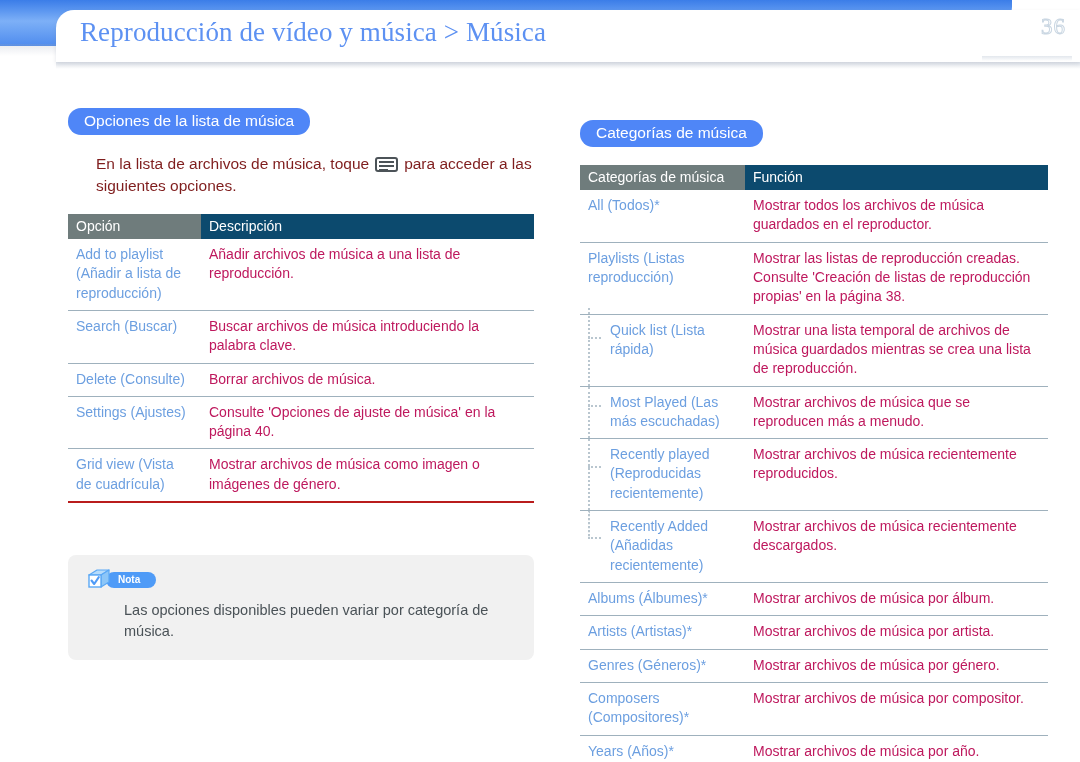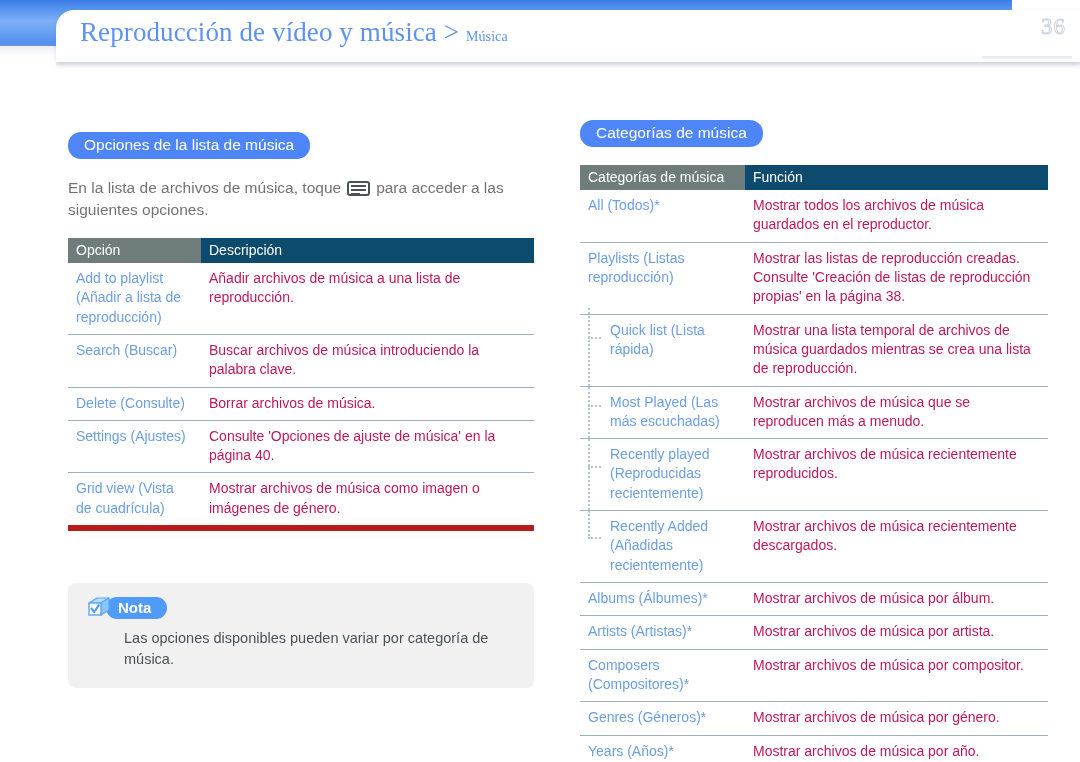--- a/index.html
+++ b/index.html
@@ -38,55 +38,56 @@
   .hdr-underline {
     position:absolute; left:56px; top:62px; width:1024px; height:7px;
     background: linear-gradient(to bottom, rgba(150,163,185,.30), rgba(255,255,255,0));
   }
   .hdr-title {
     position:absolute; left:80px; top:17px;
     font-family:"Liberation Serif", serif;
     font-size:27px; color:#5d91f2; white-space:nowrap;
     letter-spacing:.1px;
   }
-  .hdr-title .sub { font-size:14px; }
+  .hdr-title .sub { font-size:27px; }
   .pagenum {
     position:absolute; right:14px; top:10px;
     font-family:"Liberation Serif", serif;
     font-size:23px; line-height:34px;
     color: transparent;
     -webkit-text-stroke: 1px #c9d6e2;
     text-shadow: none;
     letter-spacing:1px;
   }
   .pagenum-rule {
     position:absolute; right:8px; top:56px; width:90px; height:5px;
     background: linear-gradient(to bottom, rgba(160,175,195,.30), rgba(255,255,255,0));
   }
 
   
-  .col-left  { position:absolute; left:68px;  top:132px; width:466px; }
+  .col-left  { position:absolute; left:68px;  top:108px; width:466px; }
   .col-right { position:absolute; left:580px; top:120px; width:468px; }
 
   
   .pill {
     display:inline-block;
     background:#4f86f7;
     color:#ffffff;
     font-size:15.5px;
     padding:4px 16px 5px 16px;
     border-radius:13px;
     white-space:nowrap;
   }
 
   
   .intro {
     margin-top:18px;
-    font-size:15.5px; color:#737373; line-height:1.45;
+    font-size:15.5px; color:#7f1d1d; line-height:1.45;
     width:470px;
+    margin-left:28px;
   }
   .menu-icon {
     display:inline-block; vertical-align:-3px;
     width:23px; height:15px;
     border:2px solid #4c5358; border-radius:3px;
     position:relative; margin:0 6px;
     background:#fff;
   }
   .menu-icon i {
     position:absolute; left:2px; background:#4c5358; display:block;
@@ -108,21 +109,21 @@
   th.c1 { background:#6f7c7c; }
   th.c2 { background:#0c4a6e; }
   table.doc td {
     padding:6px 8px 7px 8px;
     vertical-align:top;
     border-bottom:1px solid #9fb1bd;
     line-height:1.38;
   }
   td.opt  { color:#6c9fe0; }
   td.desc { color:#be185d; }
-  tr.last td { border-bottom:6px solid #b91c1c;margin-top:48px; }
+  tr.last td { border-bottom:2px solid #b91c1c;margin-top:48px; }
 
   
   .tbl-left  { margin-top:16px; }
   .tbl-left col.a { width:133px; }
   
   .tbl-right { margin-top:18px; }
   .tbl-right col.a { width:165px; }
 
   
   td.opt.sub {
@@ -150,21 +151,21 @@
     border-radius:8px;
     padding:14px 18px 18px 18px;
     width:466px;
     position:relative;
   }
   .note-head { display:flex; align-items:center; gap:0px; height:22px; }
   .cube {
     position:relative; width:26px; height:24px; flex:0 0 26px;
   }
   .note-pill {
-    background:#4f9bf7; color:#fff; font-size:15px; font-weight:bold;
+    background:#4f9bf7; color:#fff; font-size:10px; font-weight:bold;
     border-radius:11px; padding:2px 16px 3px 12px; margin-left:-6px;
   }
   .note-body {
     margin-top:9px; margin-left:38px;
     color:#4a5257; font-size:14.5px; line-height:1.45;
   }
 </style>
 </head>
 <body>
 
@@ -308,26 +309,26 @@
 
         <tr>
           <td class="opt">Albums (Álbumes)*</td>
           <td class="desc">Mostrar archivos de música por álbum.</td>
         </tr>
         <tr>
           <td class="opt">Artists (Artistas)*</td>
           <td class="desc">Mostrar archivos de música por artista.</td>
         </tr>
         <tr>
+          <td class="opt">Genres (Géneros)*</td>
+          <td class="desc">Mostrar archivos de música por género.</td>
+        </tr>
+        <tr>
           <td class="opt">Composers (Compositores)*</td>
           <td class="desc">Mostrar archivos de música por compositor.</td>
-        </tr>
-        <tr>
-          <td class="opt">Genres (Géneros)*</td>
-          <td class="desc">Mostrar archivos de música por género.</td>
         </tr>
         <tr class="last">
           <td class="opt">Years (Años)*</td>
           <td class="desc">Mostrar archivos de música por año.</td>
         </tr>
 
       </tbody>
     </table>
 
     

